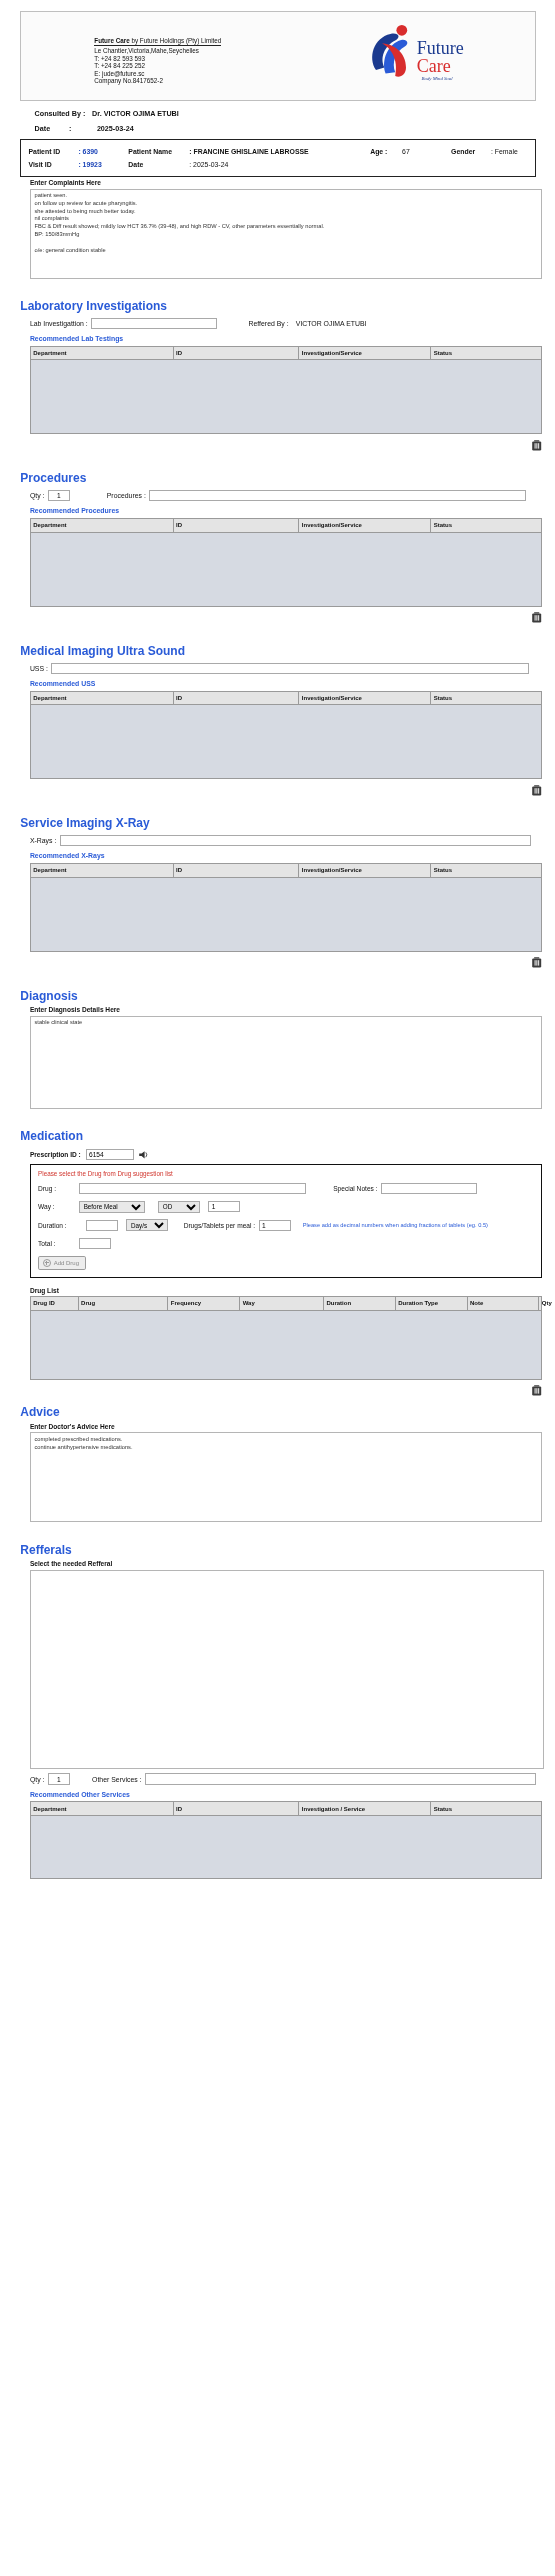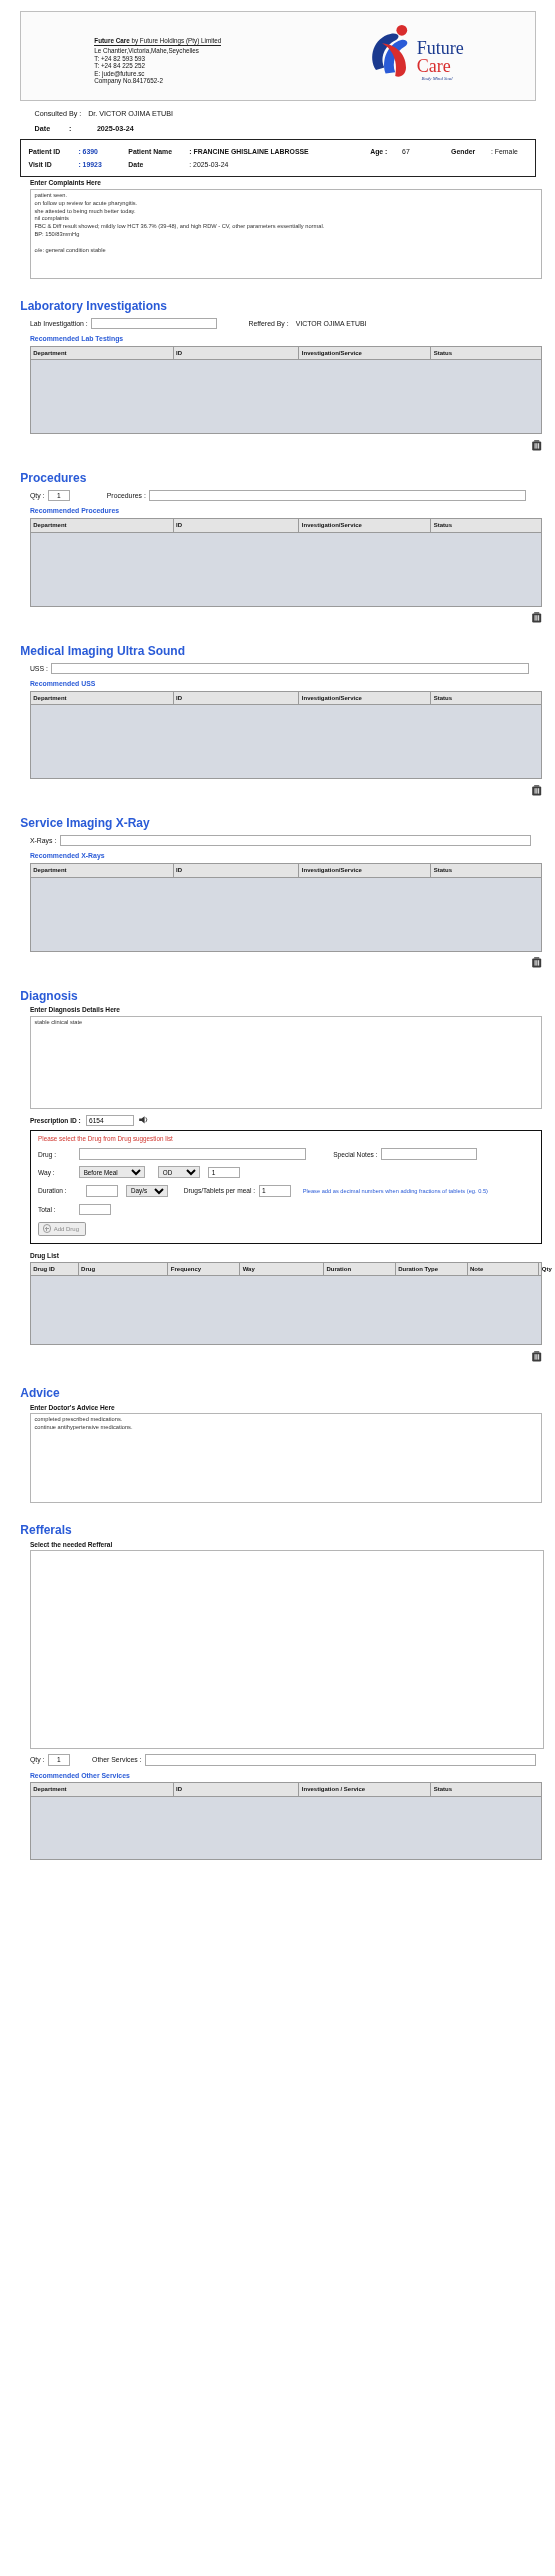--- a/index.html
+++ b/index.html
@@ -54,21 +54,21 @@
     position: absolute;
     right: 57px;
     top: 10.8px;
     width: 114px;
     height: 71px;
   }
   .logo svg { display:block; }
 
   .consult-line {
     font-size: 7.2px;
-    font-weight: normal;
+    font-weight: bold;
     margin: 3.6px 0 0 14.3px;
   }
   .consult-line .lbl { display:inline-block; }
   .consult-line .val { margin-left: 4.8px; }
   .date-line {
     font-size: 7.2px;
     font-weight: bold;
     margin: 6px 0 6px 14.3px;
   }
   .date-line .colon { display:inline-block; width: 26px; }
@@ -445,20 +445,21 @@
             <rect x="9" y="7" width="1.6" height="9" fill="#fff"></rect>
             <rect x="12" y="7" width="1.6" height="9" fill="#fff"></rect>
           </svg>
     </span>
   </div>
 
   <h2 class="section">Diagnosis</h2>
   <div class="sub-label">Enter Diagnosis Details Here</div>
   <textarea class="box" style="height: 93px;" rows="10">stable clinical state</textarea>
 
+  <h2 class="section">Medication</h2>
   <div class="presc-row">
     <span>Prescription ID :</span>
     <input class="txt" style="width: 48px;" value="6154">
     <span class="speaker">
       <svg width="12" height="9.6" viewBox="0 0 20 16">
             <path d="M2 6 h4 l5-4 v12 l-5-4 H2 Z" fill="#333"></path>
             <path d="M13 4 a6 6 0 0 1 0 8" stroke="#333" stroke-width="1.4" fill="none"></path>
           </svg>
     </span>
   </div>
@@ -534,21 +535,21 @@
       <svg width="11.4" height="12" viewBox="0 0 19 20">
             <rect x="2" y="4" width="15" height="15" rx="2" fill="#3c3c3c"></rect>
             <rect x="5" y="2" width="9" height="2" rx="1" fill="#3c3c3c"></rect>
             <rect x="6" y="7" width="1.6" height="9" fill="#fff"></rect>
             <rect x="9" y="7" width="1.6" height="9" fill="#fff"></rect>
             <rect x="12" y="7" width="1.6" height="9" fill="#fff"></rect>
           </svg>
     </span>
   </div>
 
-  <h2 class="section" style="margin-top:24px">Advice</h2>
+  <h2 class="section" style="margin-top:9px">Advice</h2>
   <div class="sub-label">Enter Doctor's Advice Here</div>
   <textarea class="box" style="height: 90px;" rows="10">completed prescribed medications.
 continue antihypertensive medications.</textarea>
 
   <h2 class="section">Refferals</h2>
   <div class="sub-label">Select the needed Refferal</div>
   <div style="width:512px;height:197px;margin-left:9.6px;border:0.6px solid #b5b5b5;background:#fff"></div>
 
   <div class="field-row">
     <label>Qty :</label>

